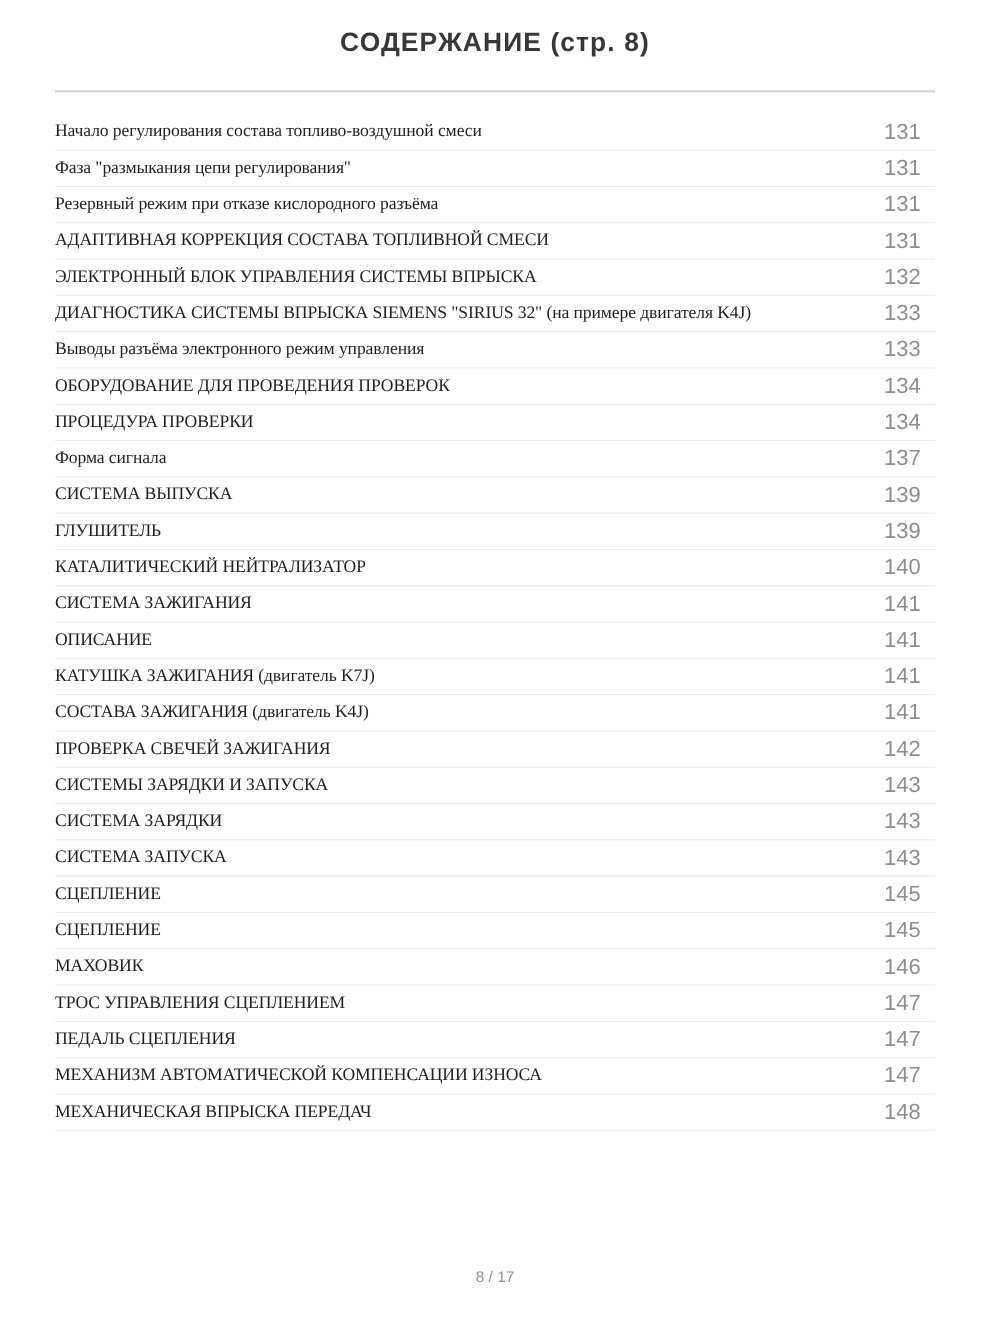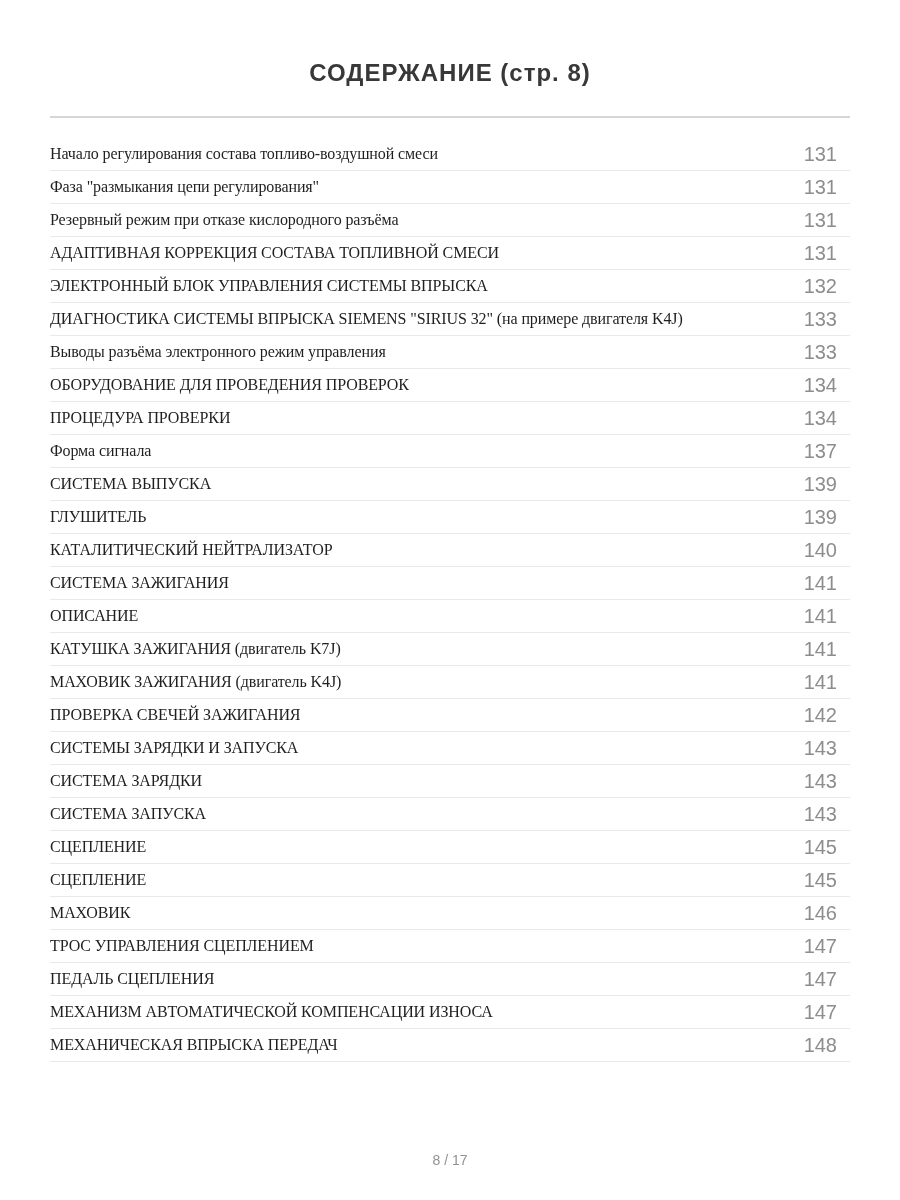--- a/index.html
+++ b/index.html
@@ -11,21 +11,21 @@
     overflow: hidden;
   }
   .page {
     position: relative;
     width: 900px;
     height: 1200px;
     background: #ffffff;
     padding: 0 50px;
   }
   .page-title {
-    padding-top: 60px;
+    padding-top: 26px;
     text-align: center;
     font-size: 24px;
     line-height: 26px;
     font-weight: 700;
     letter-spacing: 1px;
     color: #383838;
   }
   .title-divider {
     border: none;
     height: 2px;
@@ -150,21 +150,21 @@
     <span class="toc-label">ОПИСАНИЕ</span>
     <span class="toc-page">141</span>
   </div>
 
   <div class="toc-row">
     <span class="toc-label">КАТУШКА ЗАЖИГАНИЯ (двигатель K7J)</span>
     <span class="toc-page">141</span>
   </div>
 
   <div class="toc-row">
-    <span class="toc-label">МАХОВИК ЗАЖИГАНИЯ (двигатель K4J)</span>
+    <span class="toc-label">СОСТАВА ЗАЖИГАНИЯ (двигатель K4J)</span>
     <span class="toc-page">141</span>
   </div>
 
   <div class="toc-row">
     <span class="toc-label">ПРОВЕРКА СВЕЧЕЙ ЗАЖИГАНИЯ</span>
     <span class="toc-page">142</span>
   </div>
 
   <div class="toc-row">
     <span class="toc-label">СИСТЕМЫ ЗАРЯДКИ И ЗАПУСКА</span>

